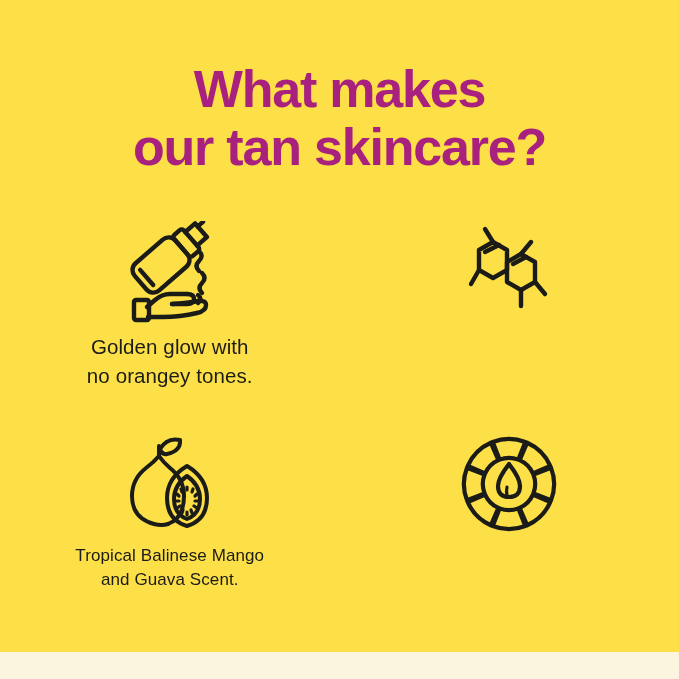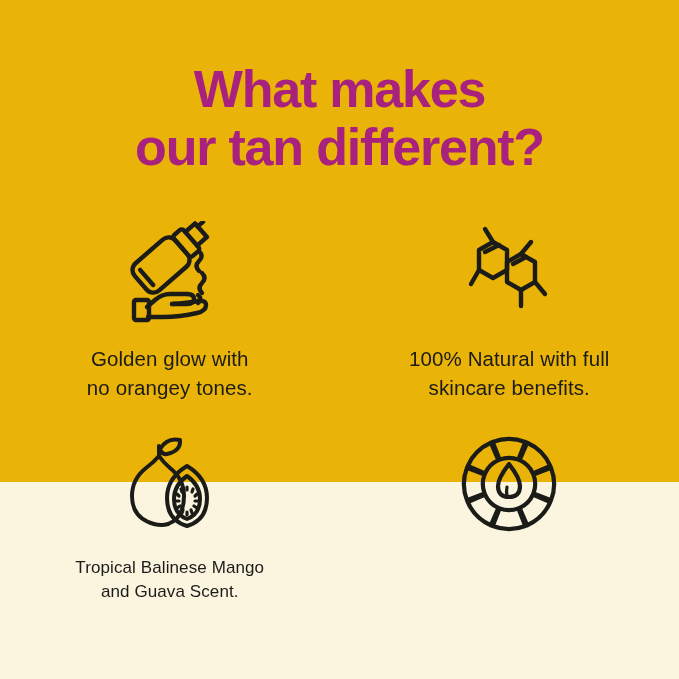--- a/index.html
+++ b/index.html
@@ -10,22 +10,22 @@
     width: 679px;
     height: 679px;
     background: #FBF5E0;
     font-family: "Liberation Sans", sans-serif;
     overflow: hidden;
   }
 
   .poster {
     position: relative;
     width: 679px;
-    height: 482px;
-    background: #eab308;
+    height: 652px;
+    background: #fde047;
     box-sizing: border-box;
   }
 
   
   .headline {
     position: absolute;
     top: 60px;
     left: 0;
     width: 679px;
     text-align: center;
@@ -63,41 +63,41 @@
   }
 
   .icon-wrap {
     height: 108px;
     display: flex;
     align-items: center;
     justify-content: center;
   }
 
   .caption {
-    margin-top: 18px;
+    margin-top: 6px;
     text-align: center;
     color: #1b1b18;
     font-family: "Liberation Sans", sans-serif;
     font-size: 20.5px;
     line-height: 1.42;
     letter-spacing: 0.1px;
     white-space: pre-line;
   }
   .caption-wide { font-size: 17px; }
 
   svg { display: block; }
 </style>
 </head>
 <body>
 
 <div class="poster">
 
   <div class="headline">
     <span class="line line-1">What makes</span>
-    <span class="line line-2">our tan different?</span>
+    <span class="line line-2">our tan skincare?</span>
   </div>
 
   <div class="grid">
 
     <div class="cell">
       <div class="icon-wrap">
         <svg width="112" height="102" viewBox="0 0 112 102" fill="none" stroke="#1b1b18" stroke-width="4.4" stroke-linecap="round" stroke-linejoin="round">
 
           <g transform="rotate(-41 47 44)">
             <rect x="20" y="26" width="54" height="36" rx="9"></rect>
@@ -137,22 +137,20 @@
 
           <path d="M58 42 L71 35"></path>
 
           <path d="M38 20 L30 7"></path>
           <path d="M66 32 L76 20"></path>
           <path d="M24 48 L16 62"></path>
           <path d="M66 68 L66 84"></path>
           <path d="M80 60 L90 72"></path>
         </svg>
       </div>
-      <div class="caption">100% Natural with full
-skincare benefits.</div>
     </div>
 
     <div class="cell">
       <div class="icon-wrap">
         <svg width="110" height="104" viewBox="0 0 110 104" fill="none" stroke="#1b1b18" stroke-width="4" stroke-linecap="round" stroke-linejoin="round">
 
           <path d="M44 24 q-5 6 -13 12 q-14 11 -14 28 q0 22 22 28 q8 2 14 0"></path>
           <path d="M53 92 q16 -6 16 -28 q0 -17 -14 -28 q-7 -6 -11 -12"></path>
 
           <path d="M44 24 L44 14"></path>

